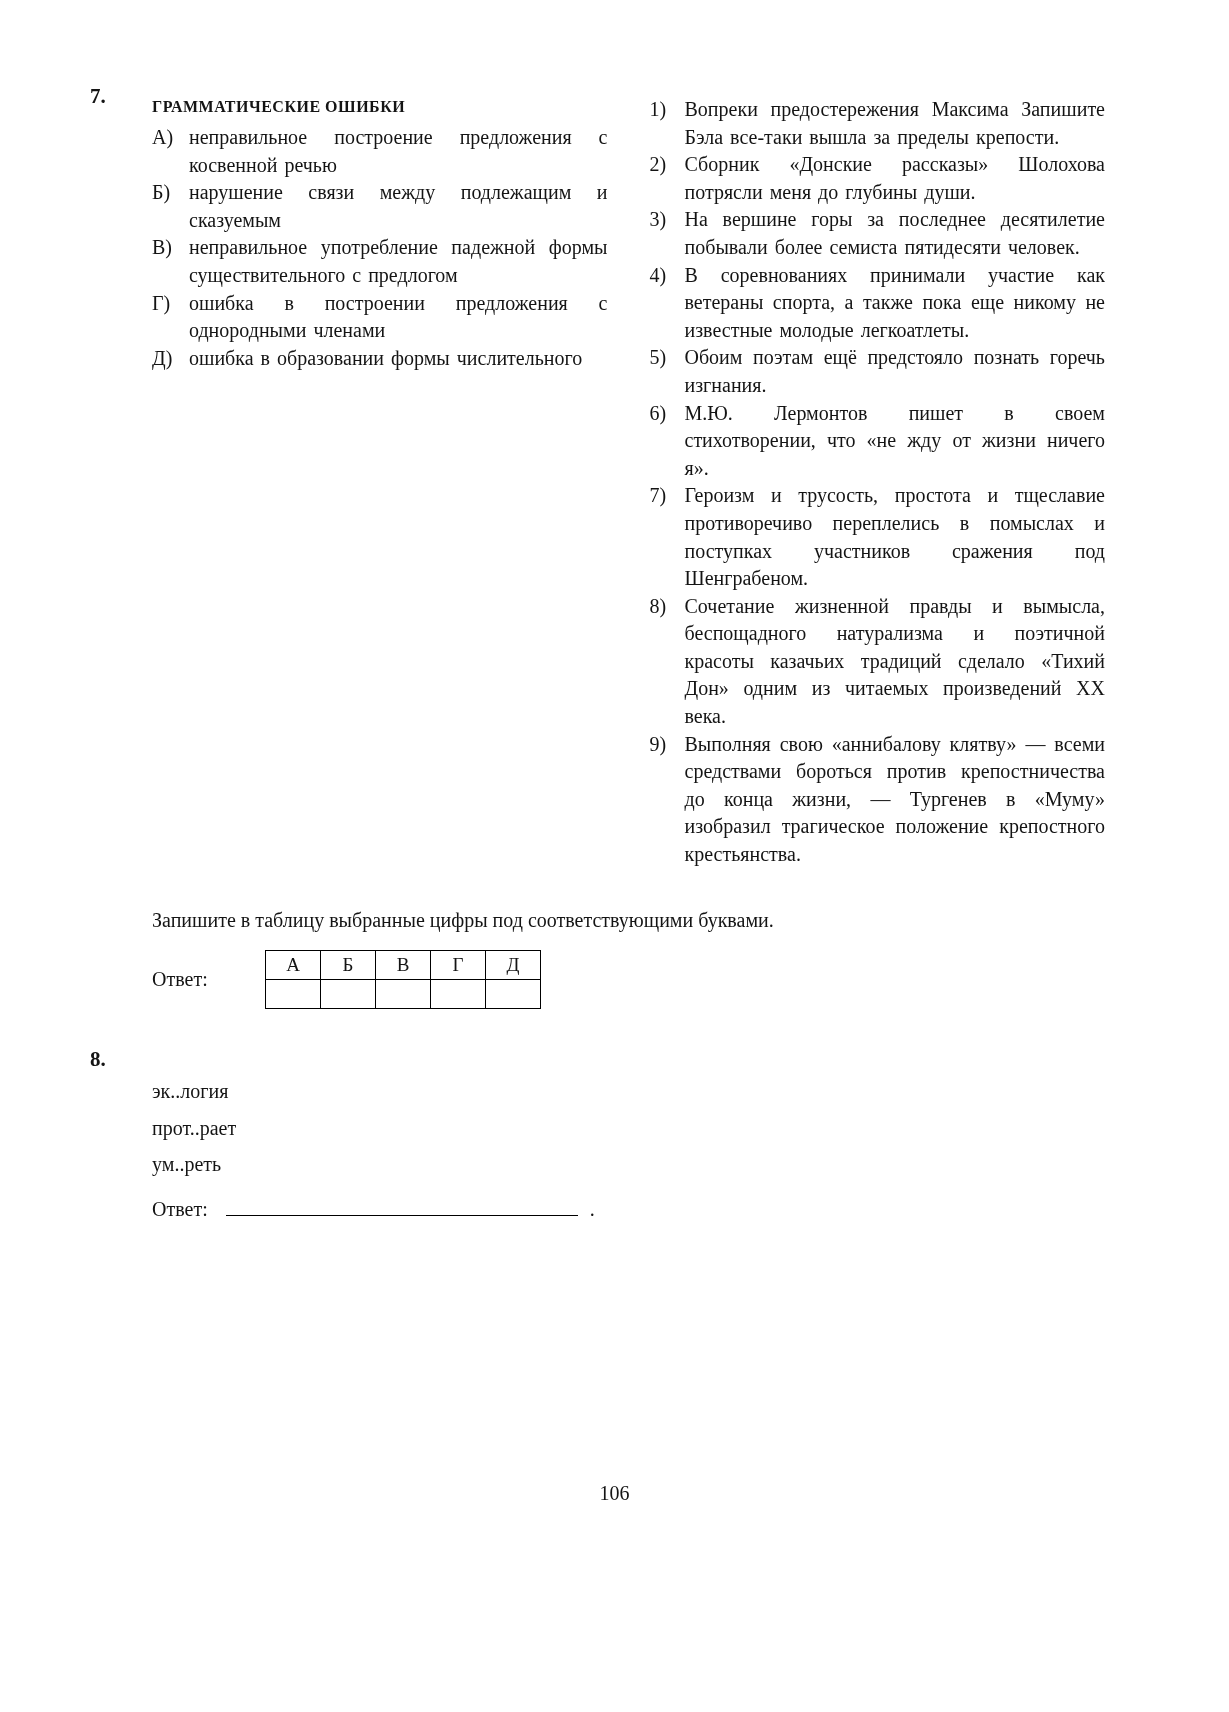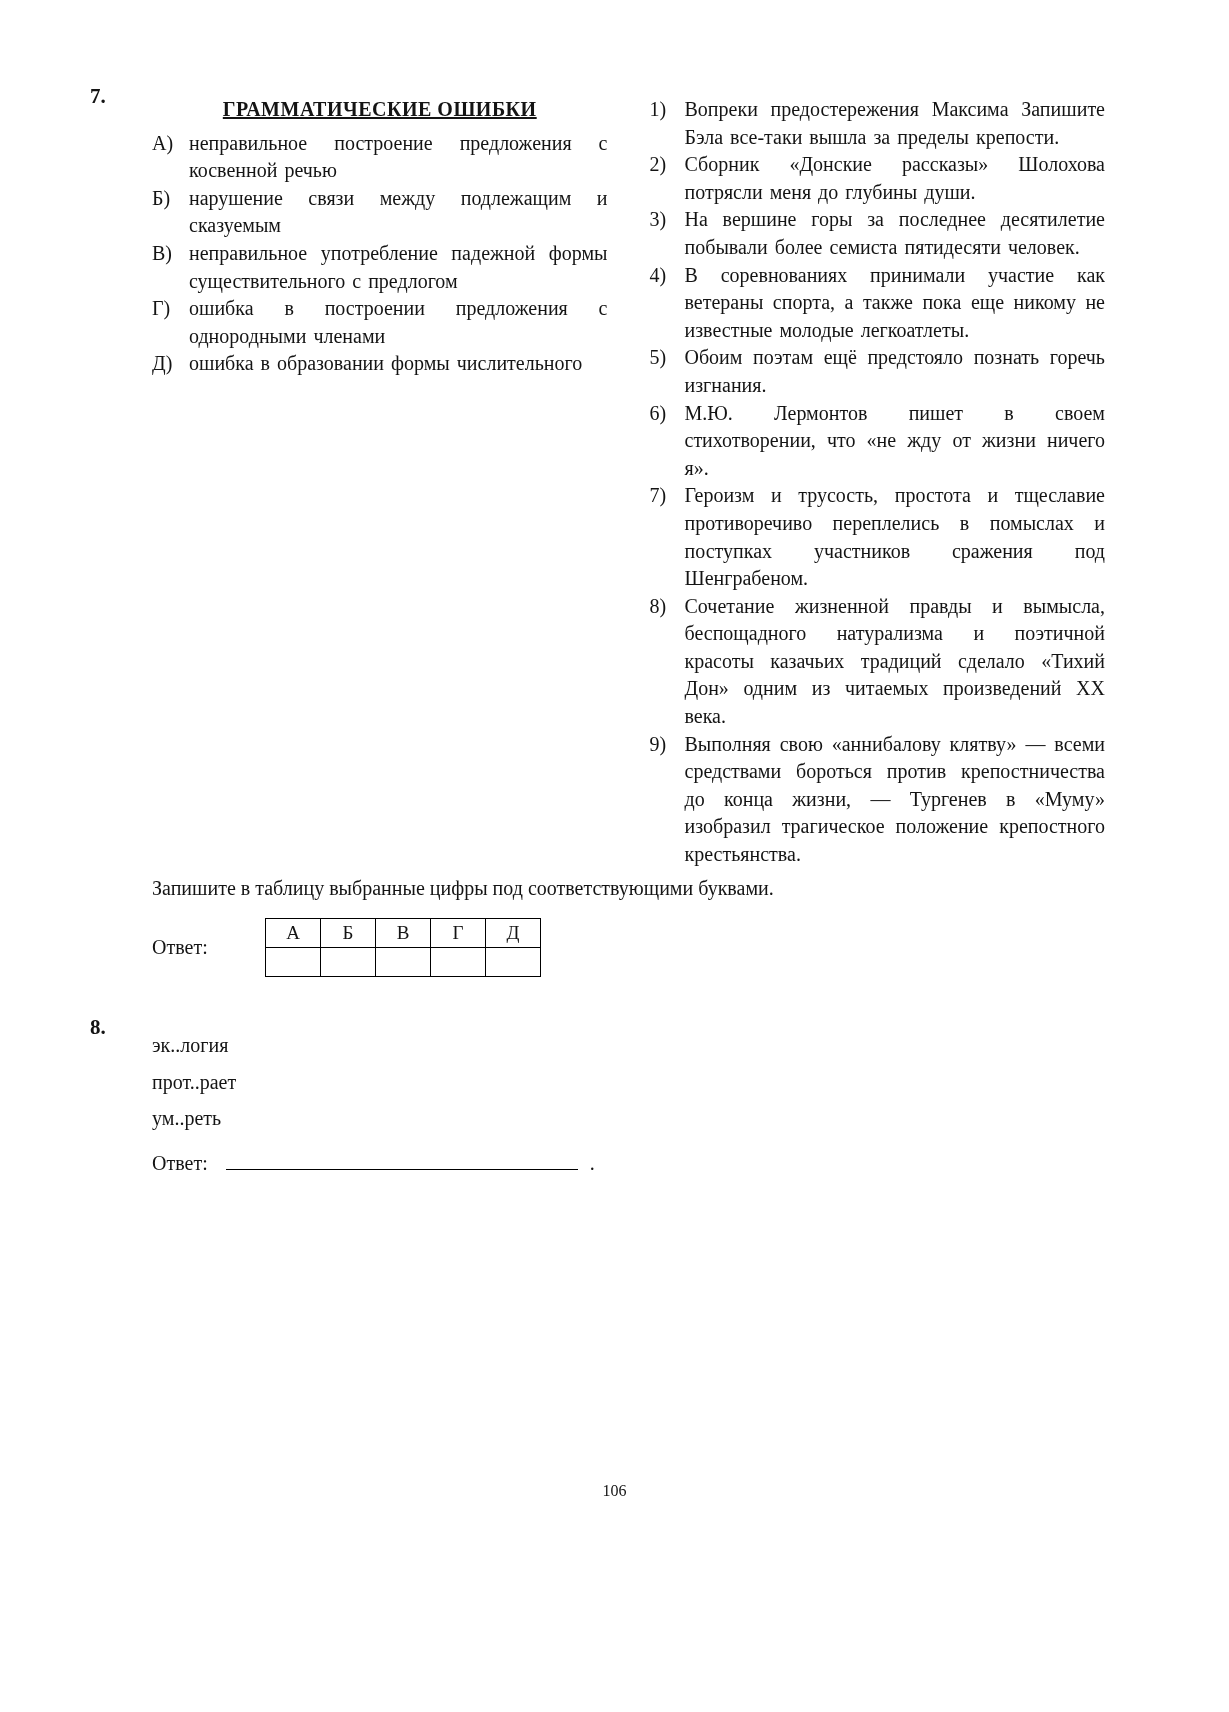--- a/index.html
+++ b/index.html
@@ -35,40 +35,39 @@
     word-spacing: 2px;
   }
   .columns {
     display: grid;
     grid-template-columns: 1fr 1fr;
     column-gap: 42px;
     margin-top: 14px;
   }
   .col-header {
     font-weight: bold;
-    text-align: center;
-    font-size: 20px;
+    text-align: left;
+    font-size: 16px;
     margin-bottom: 6px;
     letter-spacing: 0.5px;
-    text-decoration: underline;
   }
   .match-item {
     display: flex;
     font-size: 20px;
     line-height: 1.38;
   }
   .match-item .marker { flex: 0 0 37px; }
   .sent-item .marker { flex: 0 0 35px; }
   .match-item .text {
     flex: 1;
     text-align: justify;
     word-spacing: 2px;
   }
   .write-instruction {
-    margin-top: 6px;
+    margin-top: 38px;
     text-align: justify;
   }
   .answer-row {
     display: flex;
     align-items: center;
     margin-top: 16px;
   }
   .answer-label {
     width: 113px;
     font-size: 20px;
@@ -77,21 +76,21 @@
   table.answer-table td {
     border: 1.6px solid #000;
     width: 55px;
     height: 29px;
     text-align: center;
     vertical-align: middle;
     font-size: 19px;
     padding: 0;
   }
   .word-list {
-    margin-top: 14px;
+    margin-top: 28px;
   }
   .word-item {
     font-size: 20px;
     line-height: 1.82;
   }
   .answer-line-row {
     display: flex;
     align-items: baseline;
     margin-top: 14px;
     font-size: 20px;
@@ -103,21 +102,21 @@
     height: 20px;
     margin-left: 18px;
     margin-right: 12px;
   }
   .page-footer {
     position: absolute;
     left: 0;
     top: 1482px;
     width: 1229px;
     text-align: center;
-    font-size: 16px;
+    font-size: 20px;
   }
 </style>
 </head>
 <body>
 
 <div class="page">
 
   <div class="task">
     <div class="task-num">7.</div>
     <div class="task-body">

